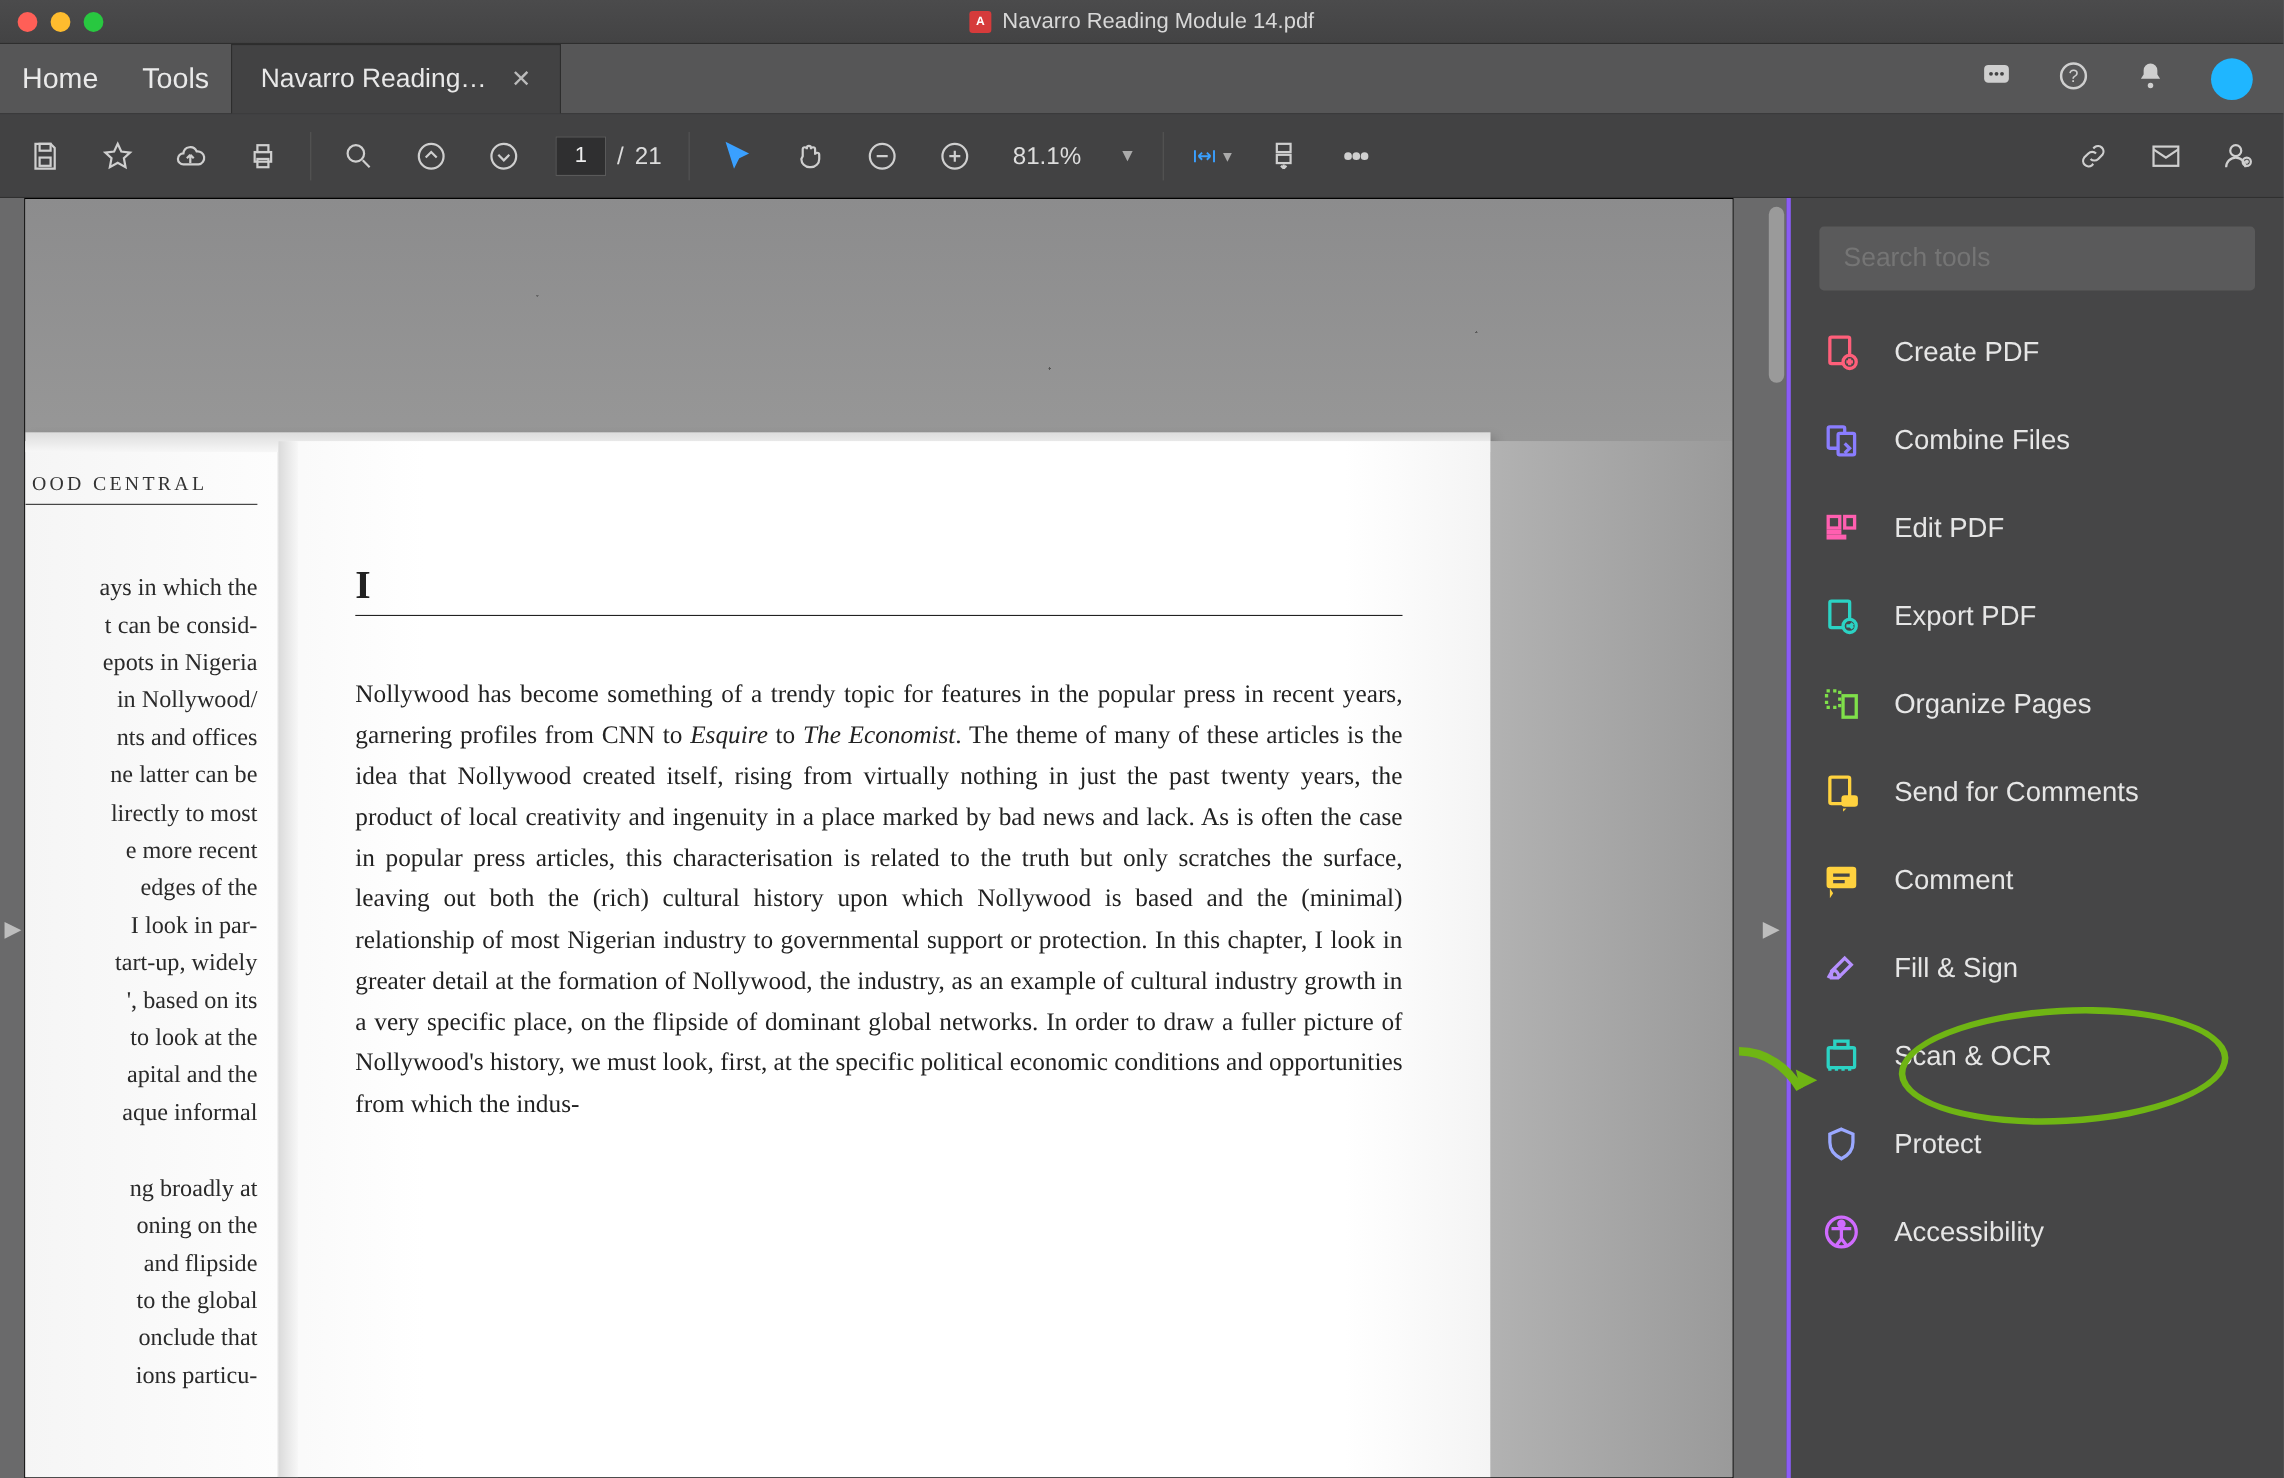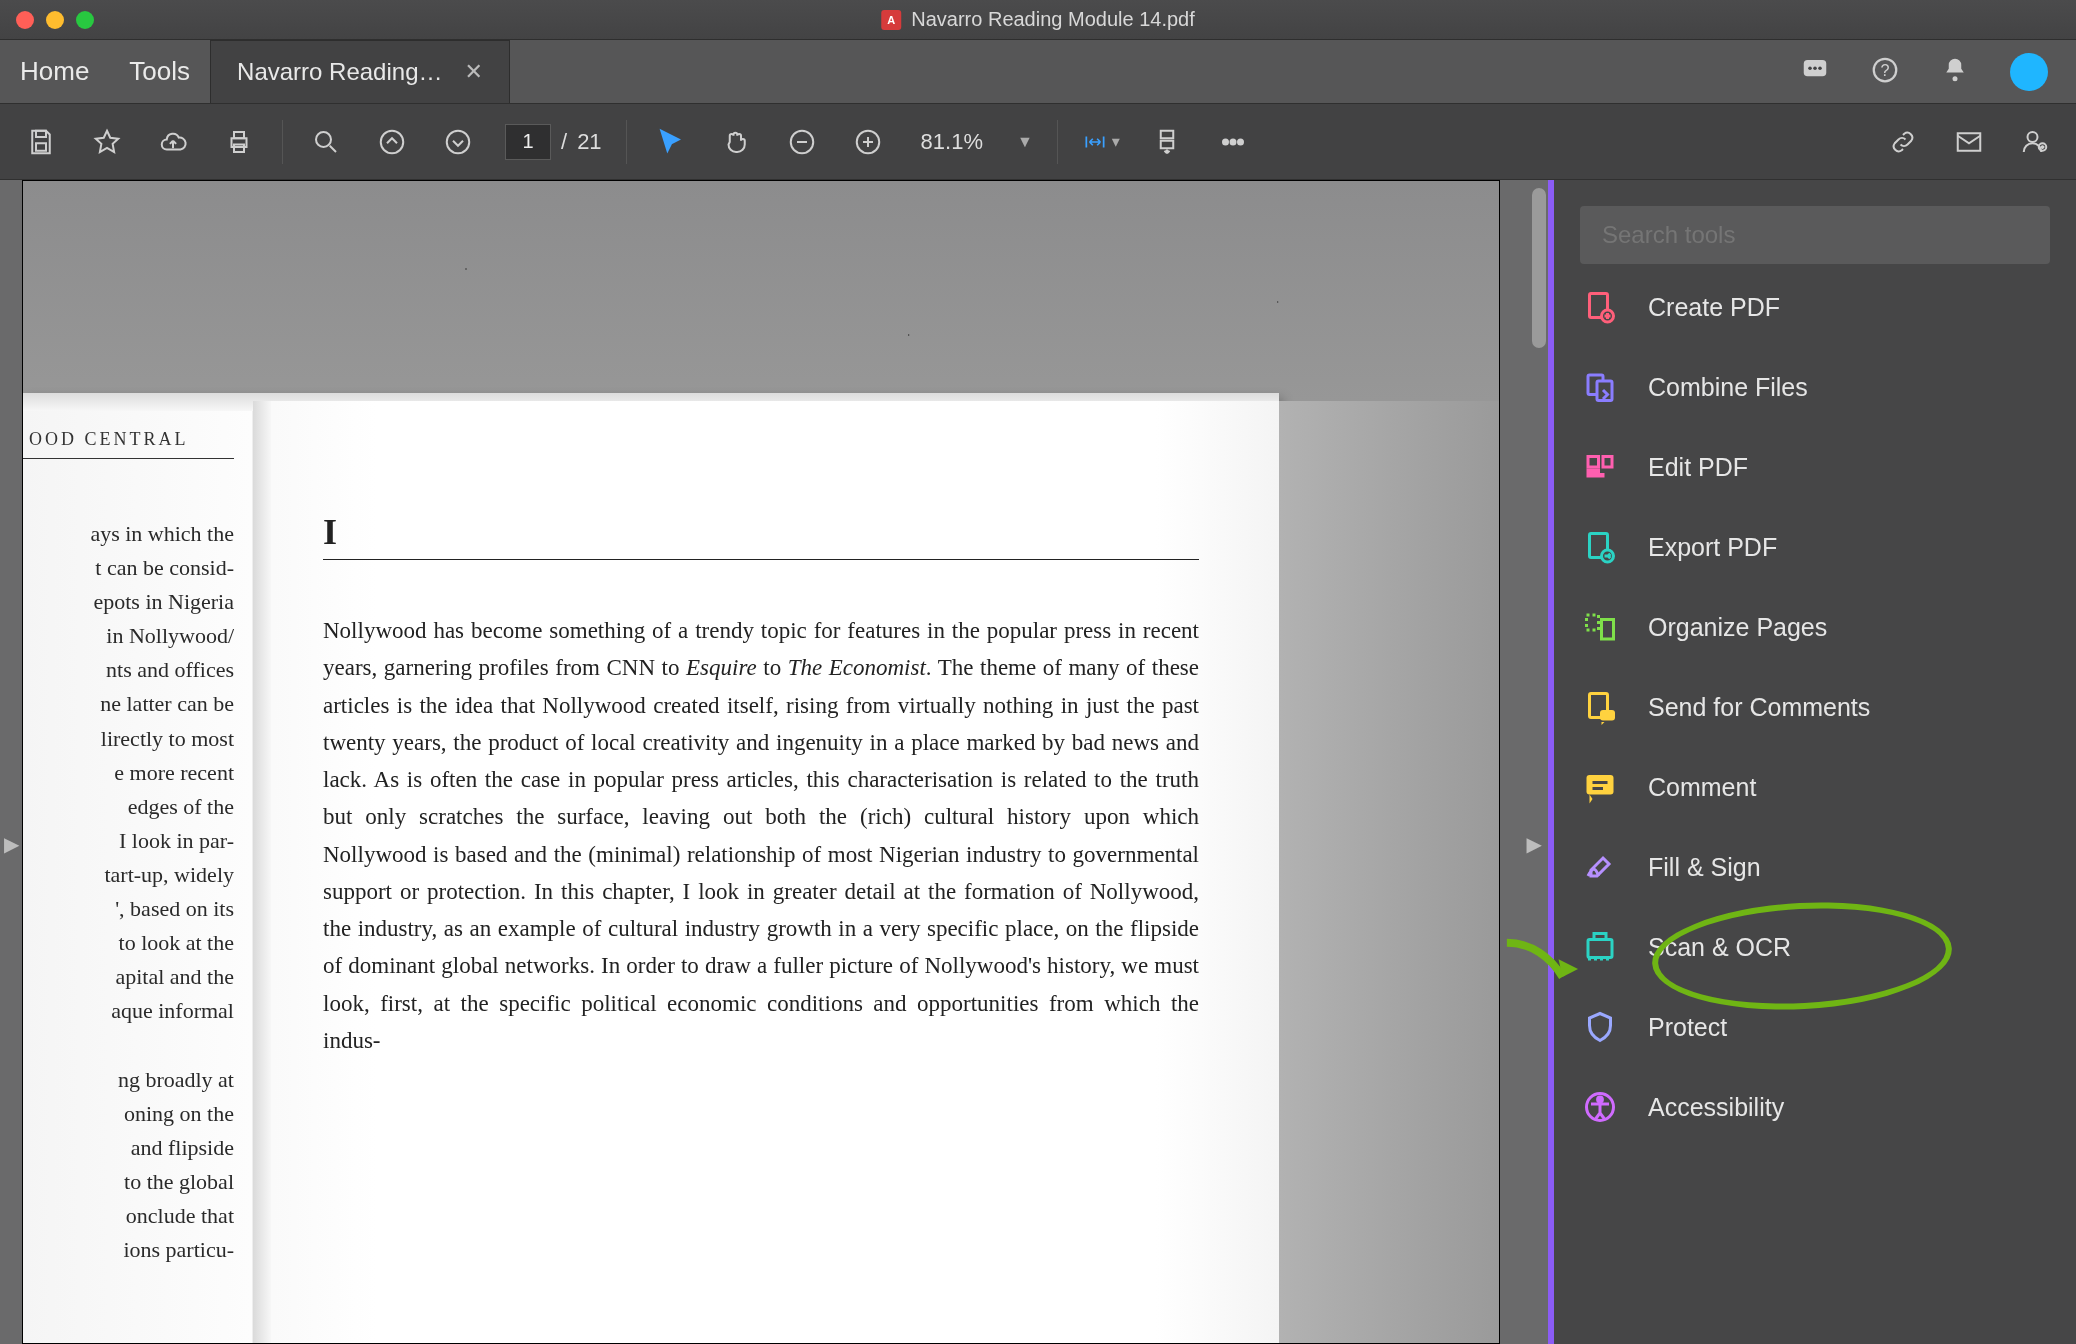--- a/index.html
+++ b/index.html
@@ -59,23 +59,23 @@
   .chapnum { font-size:36px; font-weight:700; font-family:"Times New Roman",serif;}
   .chaptitle { font-size:38px; margin-top:48px; }
   .chap-rule { border:none; border-top:1px solid #222; margin-top:6px; width:100%; }
   .bodytext { margin-top:52px; font-size:23px; line-height:1.62; text-align:justify; }
   .bodytext em{font-style:italic;}
 
   .expand-left  { position:absolute; left:4px;  top:56%; color:#bdbdbd; font-size:20px; }
   .expand-right { position:absolute; right:6px; top:56%; color:#bdbdbd; font-size:20px; }
 
   
-  .tools-panel { width:528px; background:#464647; border-left:6px solid #8b5cf6; padding:26px 26px 0 26px; position:relative; }
+  .tools-panel { width:452px; background:#464647; border-left:4px solid #8b5cf6; padding:26px 26px 0 26px; position:relative; }
   .search-box { width:100%; height:58px; background:#5a5a5b; border:none; border-radius:4px; color:#d8d8d8; font-size:24px; padding:0 22px; }
-  .tool-list { margin-top:23px; display:flex; flex-direction:column; gap:40px; }
+  .tool-list { margin-top:36px; display:flex; flex-direction:column; gap:40px; }
   .tool-item { display:flex; align-items:center; gap:28px; font-size:25px; color:#e6e6e6; cursor:pointer; position:relative; }
   .tool-icon { width:40px; height:40px; display:flex; align-items:center; justify-content:center; }
   .tool-icon svg{ width:36px; height:36px; fill:none; stroke-width:2; }
 
   
   .callout-ring { position:absolute; border:6px solid #6fb514; border-radius:50%/50%; width:300px; height:106px; left:72px; top:-24px; transform:rotate(-3deg); pointer-events:none; }
   .callout-arrow { position:absolute; left:-78px; top:6px; width:78px; height:60px; pointer-events:none; }
   .scan-wrap { position:relative; }
 
   

